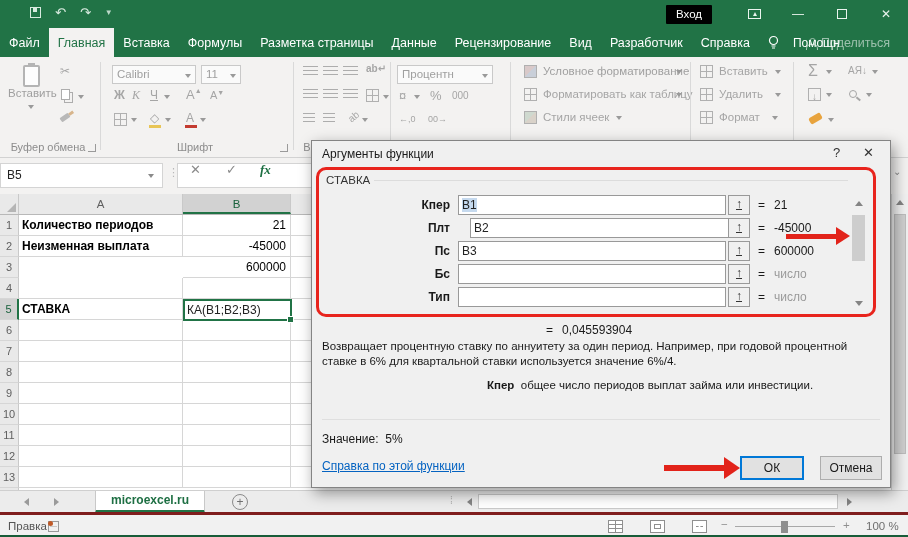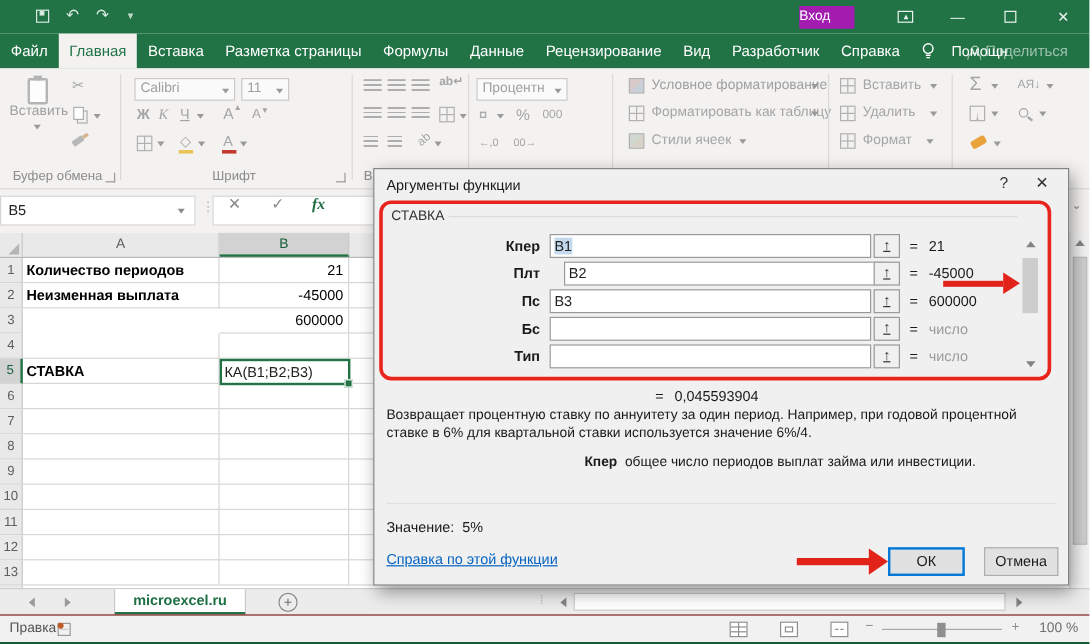--- a/index.html
+++ b/index.html
@@ -6,21 +6,21 @@
   body { font-family:"Liberation Sans","DejaVu Sans",sans-serif; }
   .app { position:relative; width:908px; height:537px; background:#fff; overflow:hidden; font-size:12px; color:#222; }
 
   
   .titlebar { position:absolute; left:0; top:0; width:908px; height:28px; background:#217346; color:#fff; }
   .qat { position:absolute; left:30px; top:5px; display:flex; gap:14px; align-items:center; color:#d8eadf; font-size:13px; }
   .floppy { width:11px; height:11px; border:1.5px solid #d8eadf; position:relative; }
   .floppy::after { content:""; position:absolute; left:2px; top:0; width:4px; height:4px; background:#d8eadf; }
   .qchev { font-size:8px; color:#bcd9c9; }
   .wintitle { position:absolute; left:0; top:7px; width:100%; text-align:center; font-size:12px; color:#f2f8f4; }
-  .signin { position:absolute; left:666px; top:5px; width:46px; height:19px; background:#a21caf; color:#fff; font-size:11.5px; text-align:left; line-height:19px; border-radius:1px; }
+  .signin { position:absolute; left:666px; top:5px; width:46px; height:19px; background:#000000; color:#fff; font-size:11.5px; text-align:center; line-height:19px; border-radius:1px; }
   .winbtns { position:absolute; right:0; top:0; height:28px; display:flex; }
   .winbtn { width:44px; height:28px; display:flex; align-items:center; justify-content:center; color:#eaf4ee; font-size:12px; }
   .ribopt { width:13px; height:10px; border:1px solid #eaf4ee; position:relative; }
   .ribopt::after { content:""; position:absolute; left:4px; top:2px; border-left:2px solid transparent; border-right:2px solid transparent; border-bottom:4px solid #eaf4ee; }
   .maxbox { width:10px; height:10px; border:1px solid #eaf4ee; }
 
   
   .tabrow { position:absolute; left:0; top:28px; width:908px; height:29px; background:#217346; display:flex; align-items:stretch; color:#fff; }
   .rtab { padding:0 9px; font-size:12.5px; display:flex; align-items:center; white-space:nowrap; }
   .rtab.active { background:#f3f2f1; color:#217346; }
@@ -88,21 +88,21 @@
   
   .tabbar { position:absolute; left:0; top:490px; width:908px; height:22px; background:#ececec; border-top:1px solid #cfcfcf; }
   .navarr { position:absolute; top:7px; }
   .sheettab { position:absolute; left:95px; top:0; width:110px; height:22px; background:#fff; border:1px solid #c8c8c8; border-top:none; border-bottom:3px solid #217346; color:#1e6f43; font-weight:bold; font-size:12px; text-align:center; line-height:19px; }
   .addsheet { position:absolute; left:232px; top:3px; width:16px; height:16px; border:1px solid #8a8a8a; border-radius:50%; color:#6f6f6f; font-size:12px; line-height:14px; text-align:center; }
   .hdots { position:absolute; left:450px; top:4px; color:#b0b0b0; font-size:10px; letter-spacing:0; }
   .hsarr { position:absolute; top:3px; width:16px; height:15px; background:#ececec; display:flex; align-items:center; justify-content:center; }
   .hstrack { position:absolute; left:478px; top:3px; width:360px; height:15px; background:#fff; border:1px solid #c9c9c9; }
 
   
-  .statusbar { position:absolute; left:0; top:512px; width:908px; height:25px; background:#f1f1f1; border-top:1px solid #7f1d1d; color:#555; font-size:11.5px; }
+  .statusbar { position:absolute; left:0; top:512px; width:908px; height:25px; background:#f1f1f1; border-top:3px solid #7f1d1d; color:#555; font-size:11.5px; }
   .macroic { position:absolute; left:48px; top:6px; width:11px; height:11px; border:1px solid #9a9a9a; background:linear-gradient(#c9c9c9,#c9c9c9) 50% 50%/7px 1px no-repeat; }
   .macroic::before { content:""; position:absolute; left:-1px; top:-1px; width:5px; height:5px; border-radius:50%; background:#c05a28; }
   .viewic { position:absolute; top:5px; width:15px; height:13px; border:1px solid #8f8f8f; background:#fff; }
   .viewic.grid { background:linear-gradient(#8f8f8f,#8f8f8f) 50% 0/1px 100% no-repeat, linear-gradient(#8f8f8f,#8f8f8f) 0 33%/100% 1px no-repeat, linear-gradient(#8f8f8f,#8f8f8f) 0 66%/100% 1px no-repeat,#fff; }
   .viewic.pl::after { content:""; position:absolute; left:3px; top:3px; right:3px; bottom:3px; border:1px solid #8f8f8f; }
   .viewic.pb::after { content:""; position:absolute; left:3px; top:5px; right:3px; height:1px; border-top:1px dashed #8f8f8f; }
   .zoomline { position:absolute; left:735px; top:11px; width:100px; height:1px; background:#a8a8a8; }
   .zoomtick { position:absolute; left:784px; top:7px; width:1px; height:9px; background:#a8a8a8; }
   .zoomhandle { position:absolute; left:781px; top:6px; width:7px; height:12px; background:#8f8f8f; }
   .greenstrip { position:absolute; left:0; top:535px; width:908px; height:2px; background:#175c38; }
@@ -162,22 +162,22 @@
           <span class="maxbox"></span>
         </div>
       <div class="winbtn">✕</div>
     </div>
   </div>
 
   <div class="tabrow">
     <div class="rtab">Файл</div>
     <div class="rtab active">Главная</div>
     <div class="rtab">Вставка</div>
+    <div class="rtab">Формулы</div>
     <div class="rtab">Разметка страницы</div>
-    <div class="rtab">Формулы</div>
     <div class="rtab">Данные</div>
     <div class="rtab">Рецензирование</div>
     <div class="rtab">Вид</div>
     <div class="rtab">Разработчик</div>
     <div class="rtab">Справка</div>
     <div class="helper">
       <svg width="11" height="15">
           <circle cx="5.5" cy="5.5" r="4" fill="none" stroke="#fff" stroke-width="1.2"></circle>
           <path d="M3.5 11h4M4 13h3" stroke="#fff" stroke-width="1.2"></path>
         </svg>
@@ -233,21 +233,21 @@
     <span class="bars" style="left:343px;top:32px;"></span>
     <span class="gridic" style="left:366px;top:32px;"></span>
       <span class="chev" style="left:383px;top:38px;"></span>
     <span class="bars" style="left:303px;top:56px;width:12px;"></span>
     <span class="bars" style="left:323px;top:56px;width:12px;"></span>
     <span class="ric" style="left:348px;top:54px;font-size:10px;transform:rotate(-40deg);"><span>ab</span></span>
       <span class="chev" style="left:362px;top:61px;"></span>
     <div class="glabel" style="left:293px;width:96px;">Выравнивание</div>
     <div class="gsep" style="left:390px;"></div>
 
-    <div class="combo" style="left:397px;top:8px;width:76px;"><span>Процентн</span><span class="chev"></span></div>
+    <div class="combo" style="left:397px;top:8px;width:96px;"><span>Процентн</span><span class="chev"></span></div>
     <span class="ric" style="left:399px;top:31px;font-size:13px;"><span>¤</span></span>
       <span class="chev" style="left:414px;top:38px;"></span>
     <span class="ric" style="left:430px;top:31px;font-size:13px;"><span>%</span></span>
     <span class="ric" style="left:452px;top:33px;font-size:10px;"><span>000</span></span>
     <span class="ric" style="left:399px;top:57px;font-size:9px;"><span>←,0</span></span>
     <span class="ric" style="left:428px;top:57px;font-size:9px;"><span>00→</span></span>
     <div class="gsep" style="left:510px;"></div>
 
     <span class="stylic" style="left:524px;top:8px;"></span>
     <span class="ric" style="left:543px;top:8px;font-size:11.5px;color:#9f9f9f;">Условное форматирование</span>

